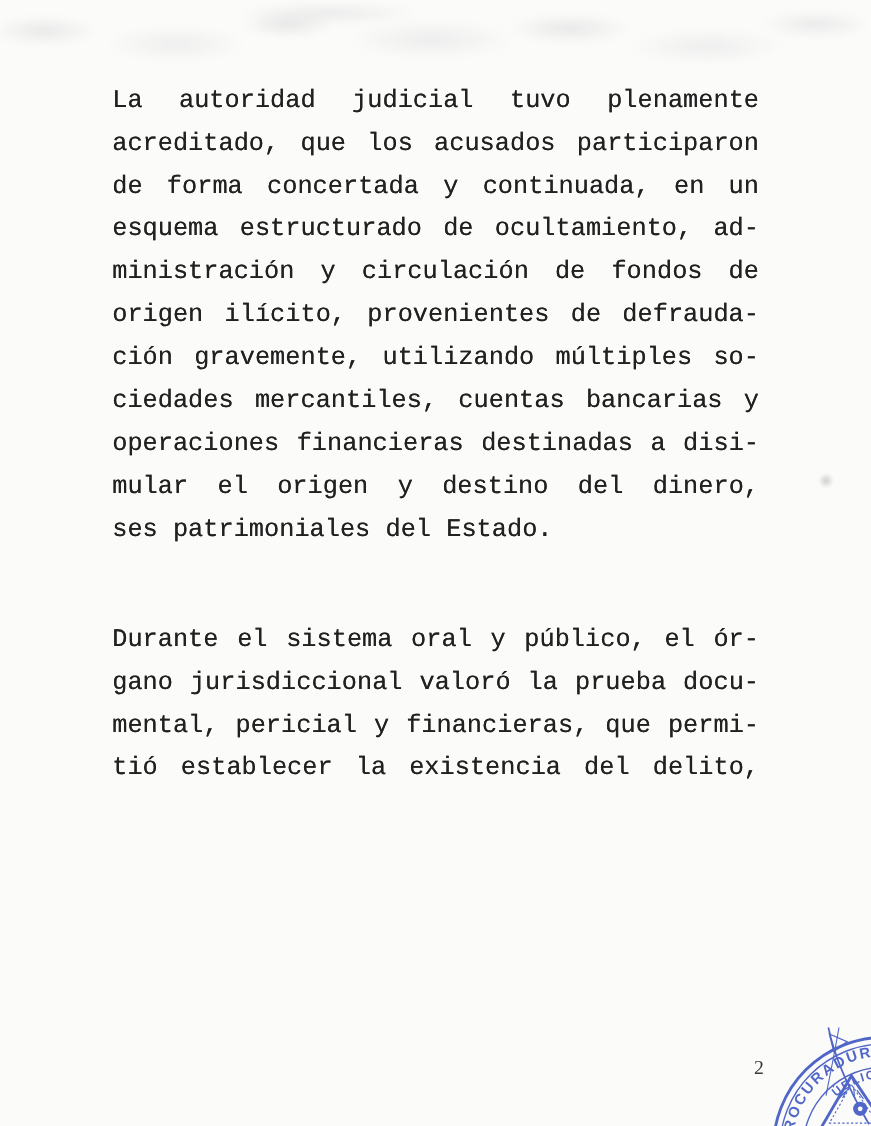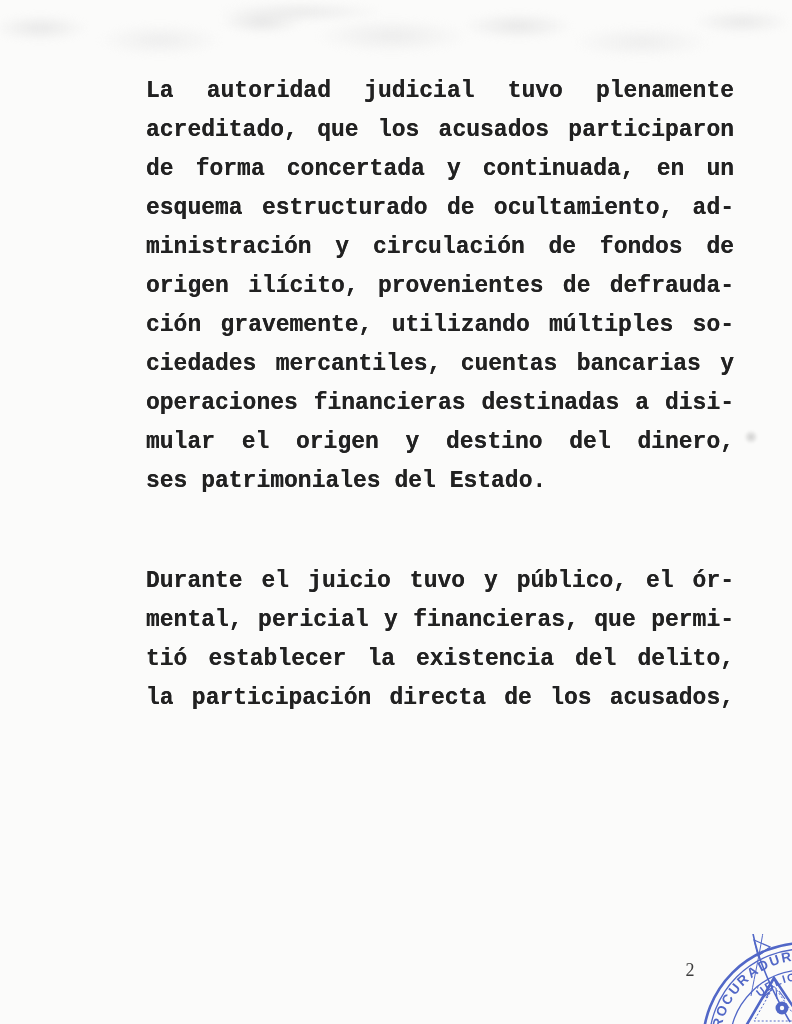--- a/index.html
+++ b/index.html
@@ -38,25 +38,24 @@
     left: 744px; top: 430px;
     width: 14px; height: 14px;
     border-radius: 50%;
     background: radial-gradient(circle, rgba(120,120,120,0.35), transparent 70%);
     filter: blur(1px);
   }
   .textblock {
     position: absolute;
     left: 102px; top: 72px;
     width: 588px;
-    font-weight: bold;
+    font-weight: normal;
     font-size: 23px;
     color: var(--ink);
     text-shadow: 0 0 0.6px rgba(25,25,25,0.8);
-    margin-left: 44px;
   }
   .line {
     height: 39px;
     line-height: 39px;
     text-align: justify;
     text-align-last: justify;
     white-space: normal;
   }
   .line.plain {
     text-align: right;
@@ -106,24 +105,24 @@
       <div class="line">ministración y circulación de fondos de</div>
       <div class="line">origen ilícito, provenientes de defrauda-</div>
       <div class="line">ción gravemente, utilizando múltiples so-</div>
       <div class="line">ciedades mercantiles, cuentas bancarias y</div>
       <div class="line">operaciones financieras destinadas a disi-</div>
       <div class="line">mular el origen y destino del dinero,</div>
       <div class="line plain">ses patrimoniales del Estado.</div>
     </div>
 
     <div class="para-2">
-      <div class="line">Durante el juicio tuvo y público, el ór-</div>
+      <div class="line">Durante el sistema oral y público, el ór-</div>
+      <div class="line">gano jurisdiccional valoró la prueba docu-</div>
       <div class="line">mental, pericial y financieras, que permi-</div>
       <div class="line">tió establecer la existencia del delito,</div>
-      <div class="line">la participación directa de los acusados,</div>
     </div>
 
   </div>
 
   <div class="pagenum">2</div>
 
   <svg class="seal" viewBox="0 0 220 220" xmlns="http://www.w3.org/2000/svg" aria-hidden="true">
     <defs>
       <path id="arcOuter" d="M 26,110 A 84,84 0 0 1 194,110"></path>
       <path id="arcInner" d="M 46,110 A 64,64 0 0 1 174,110"></path>

